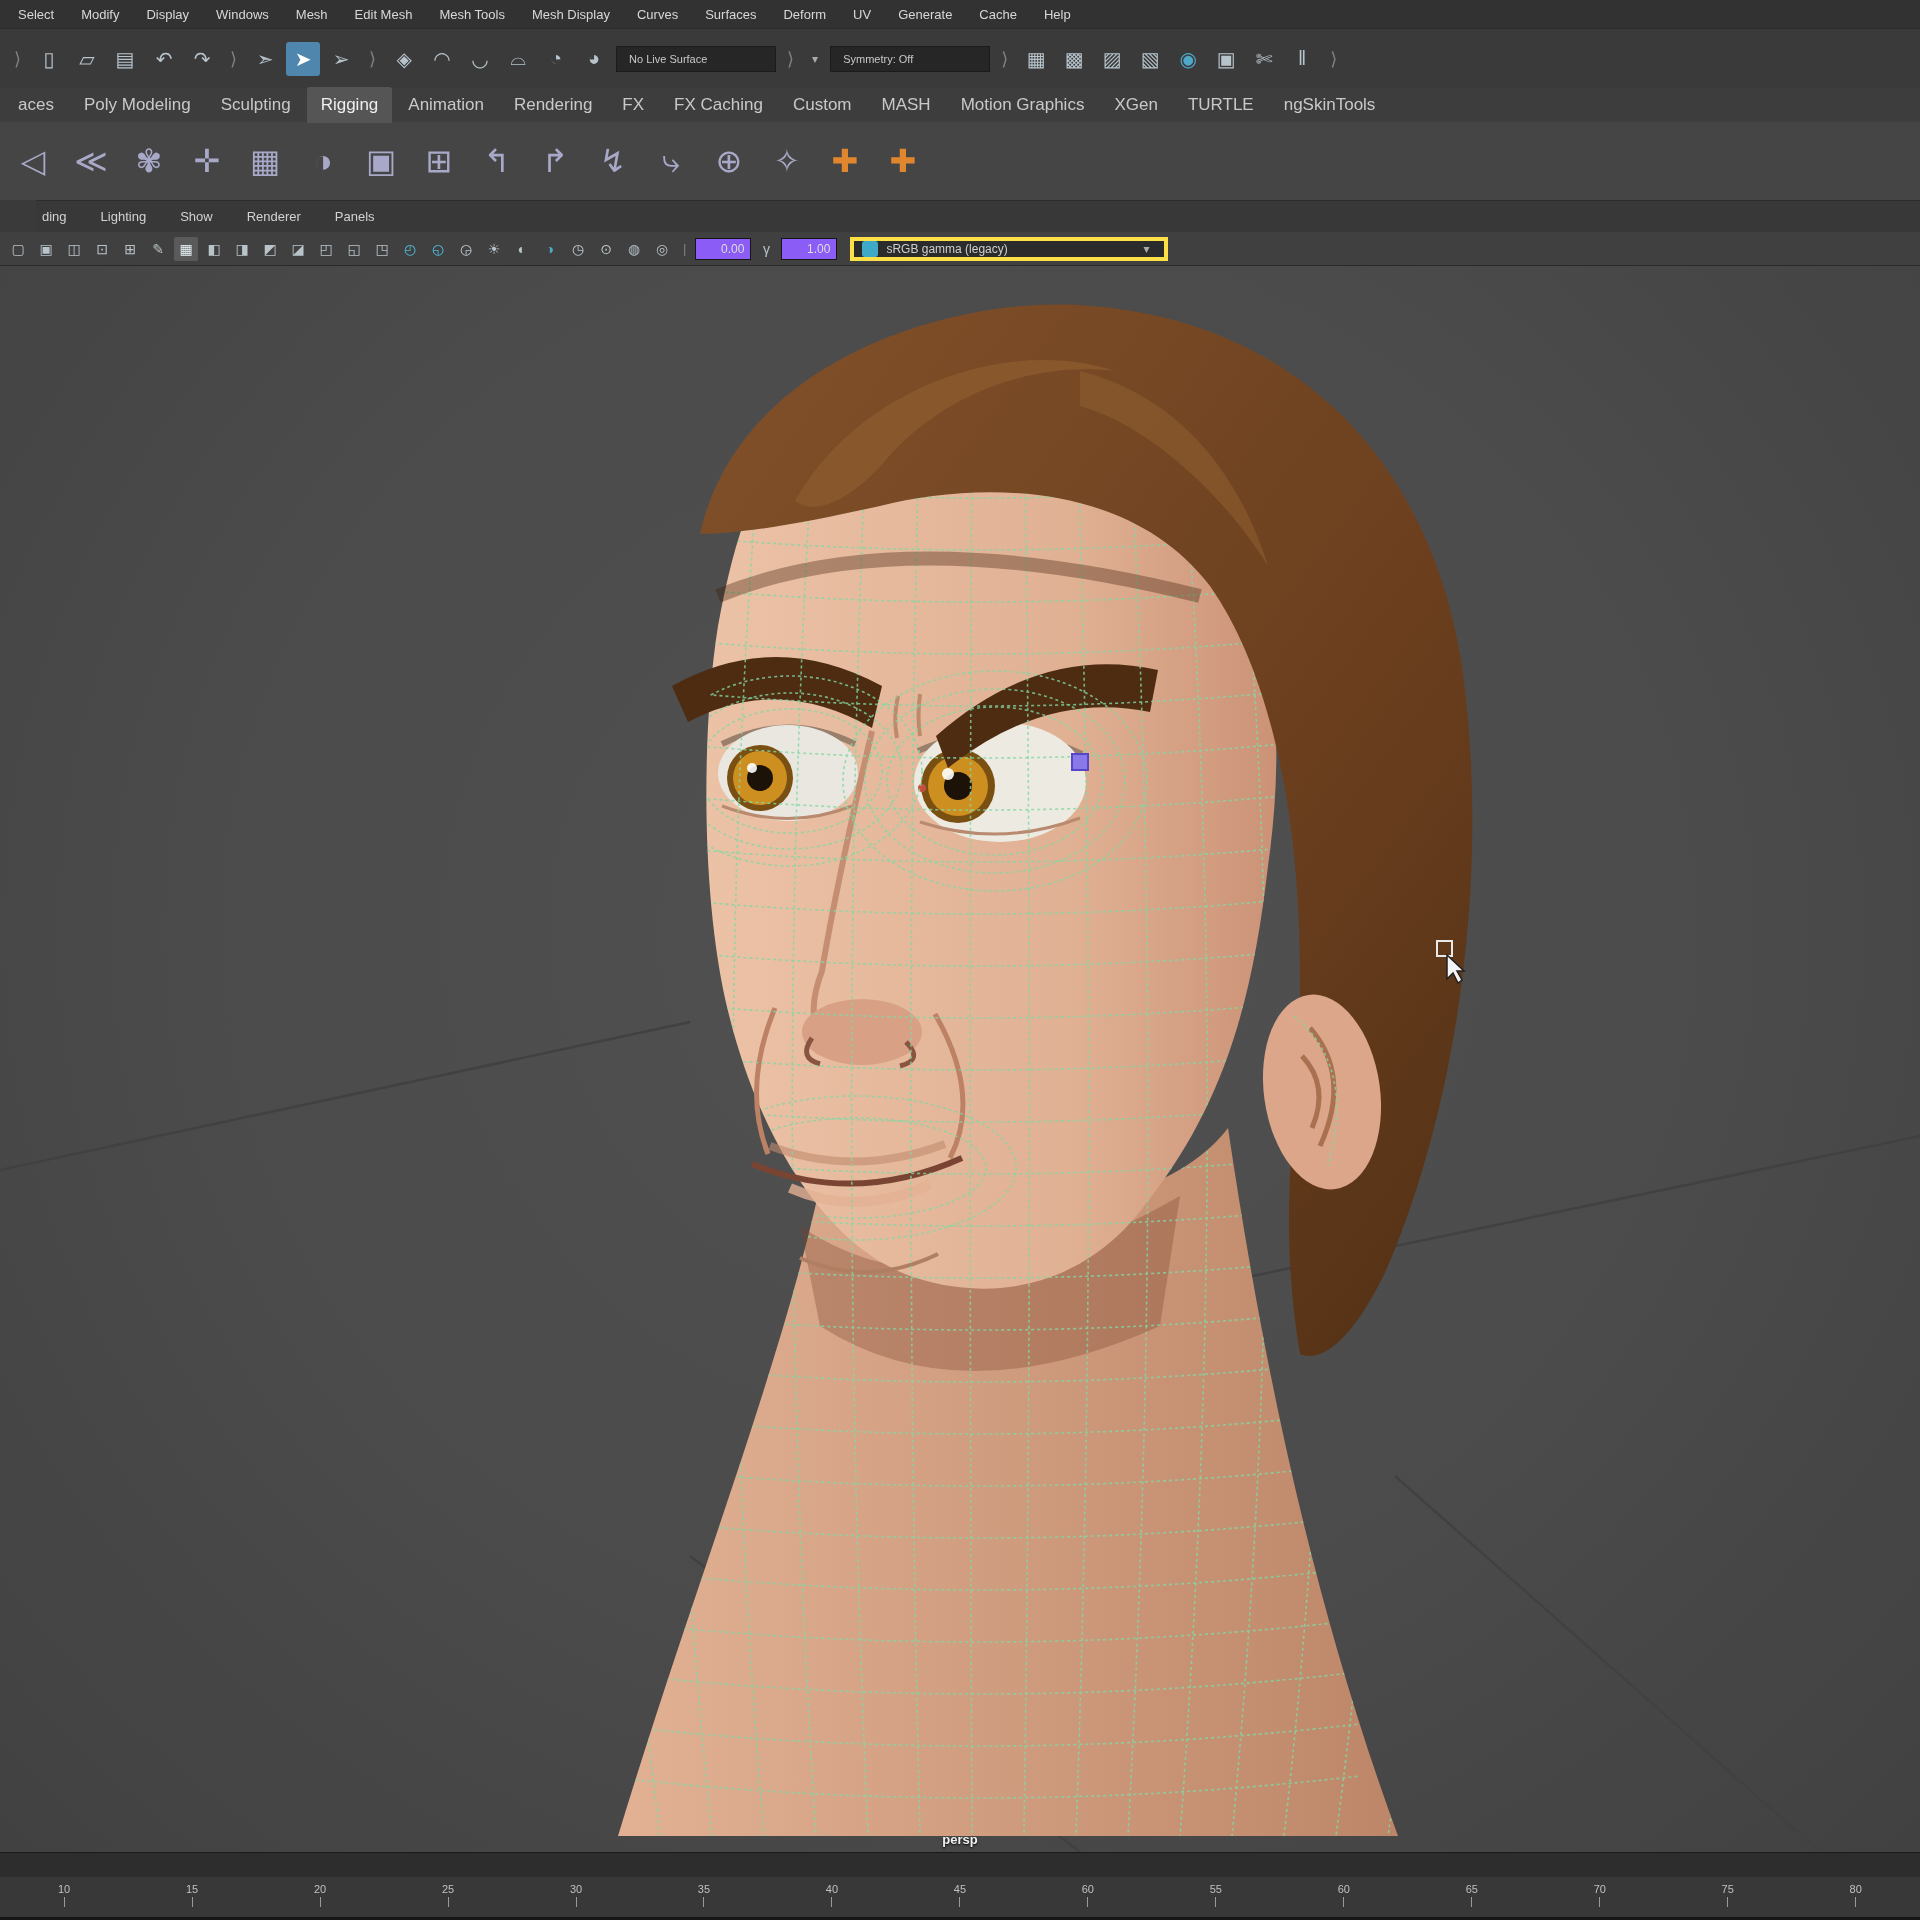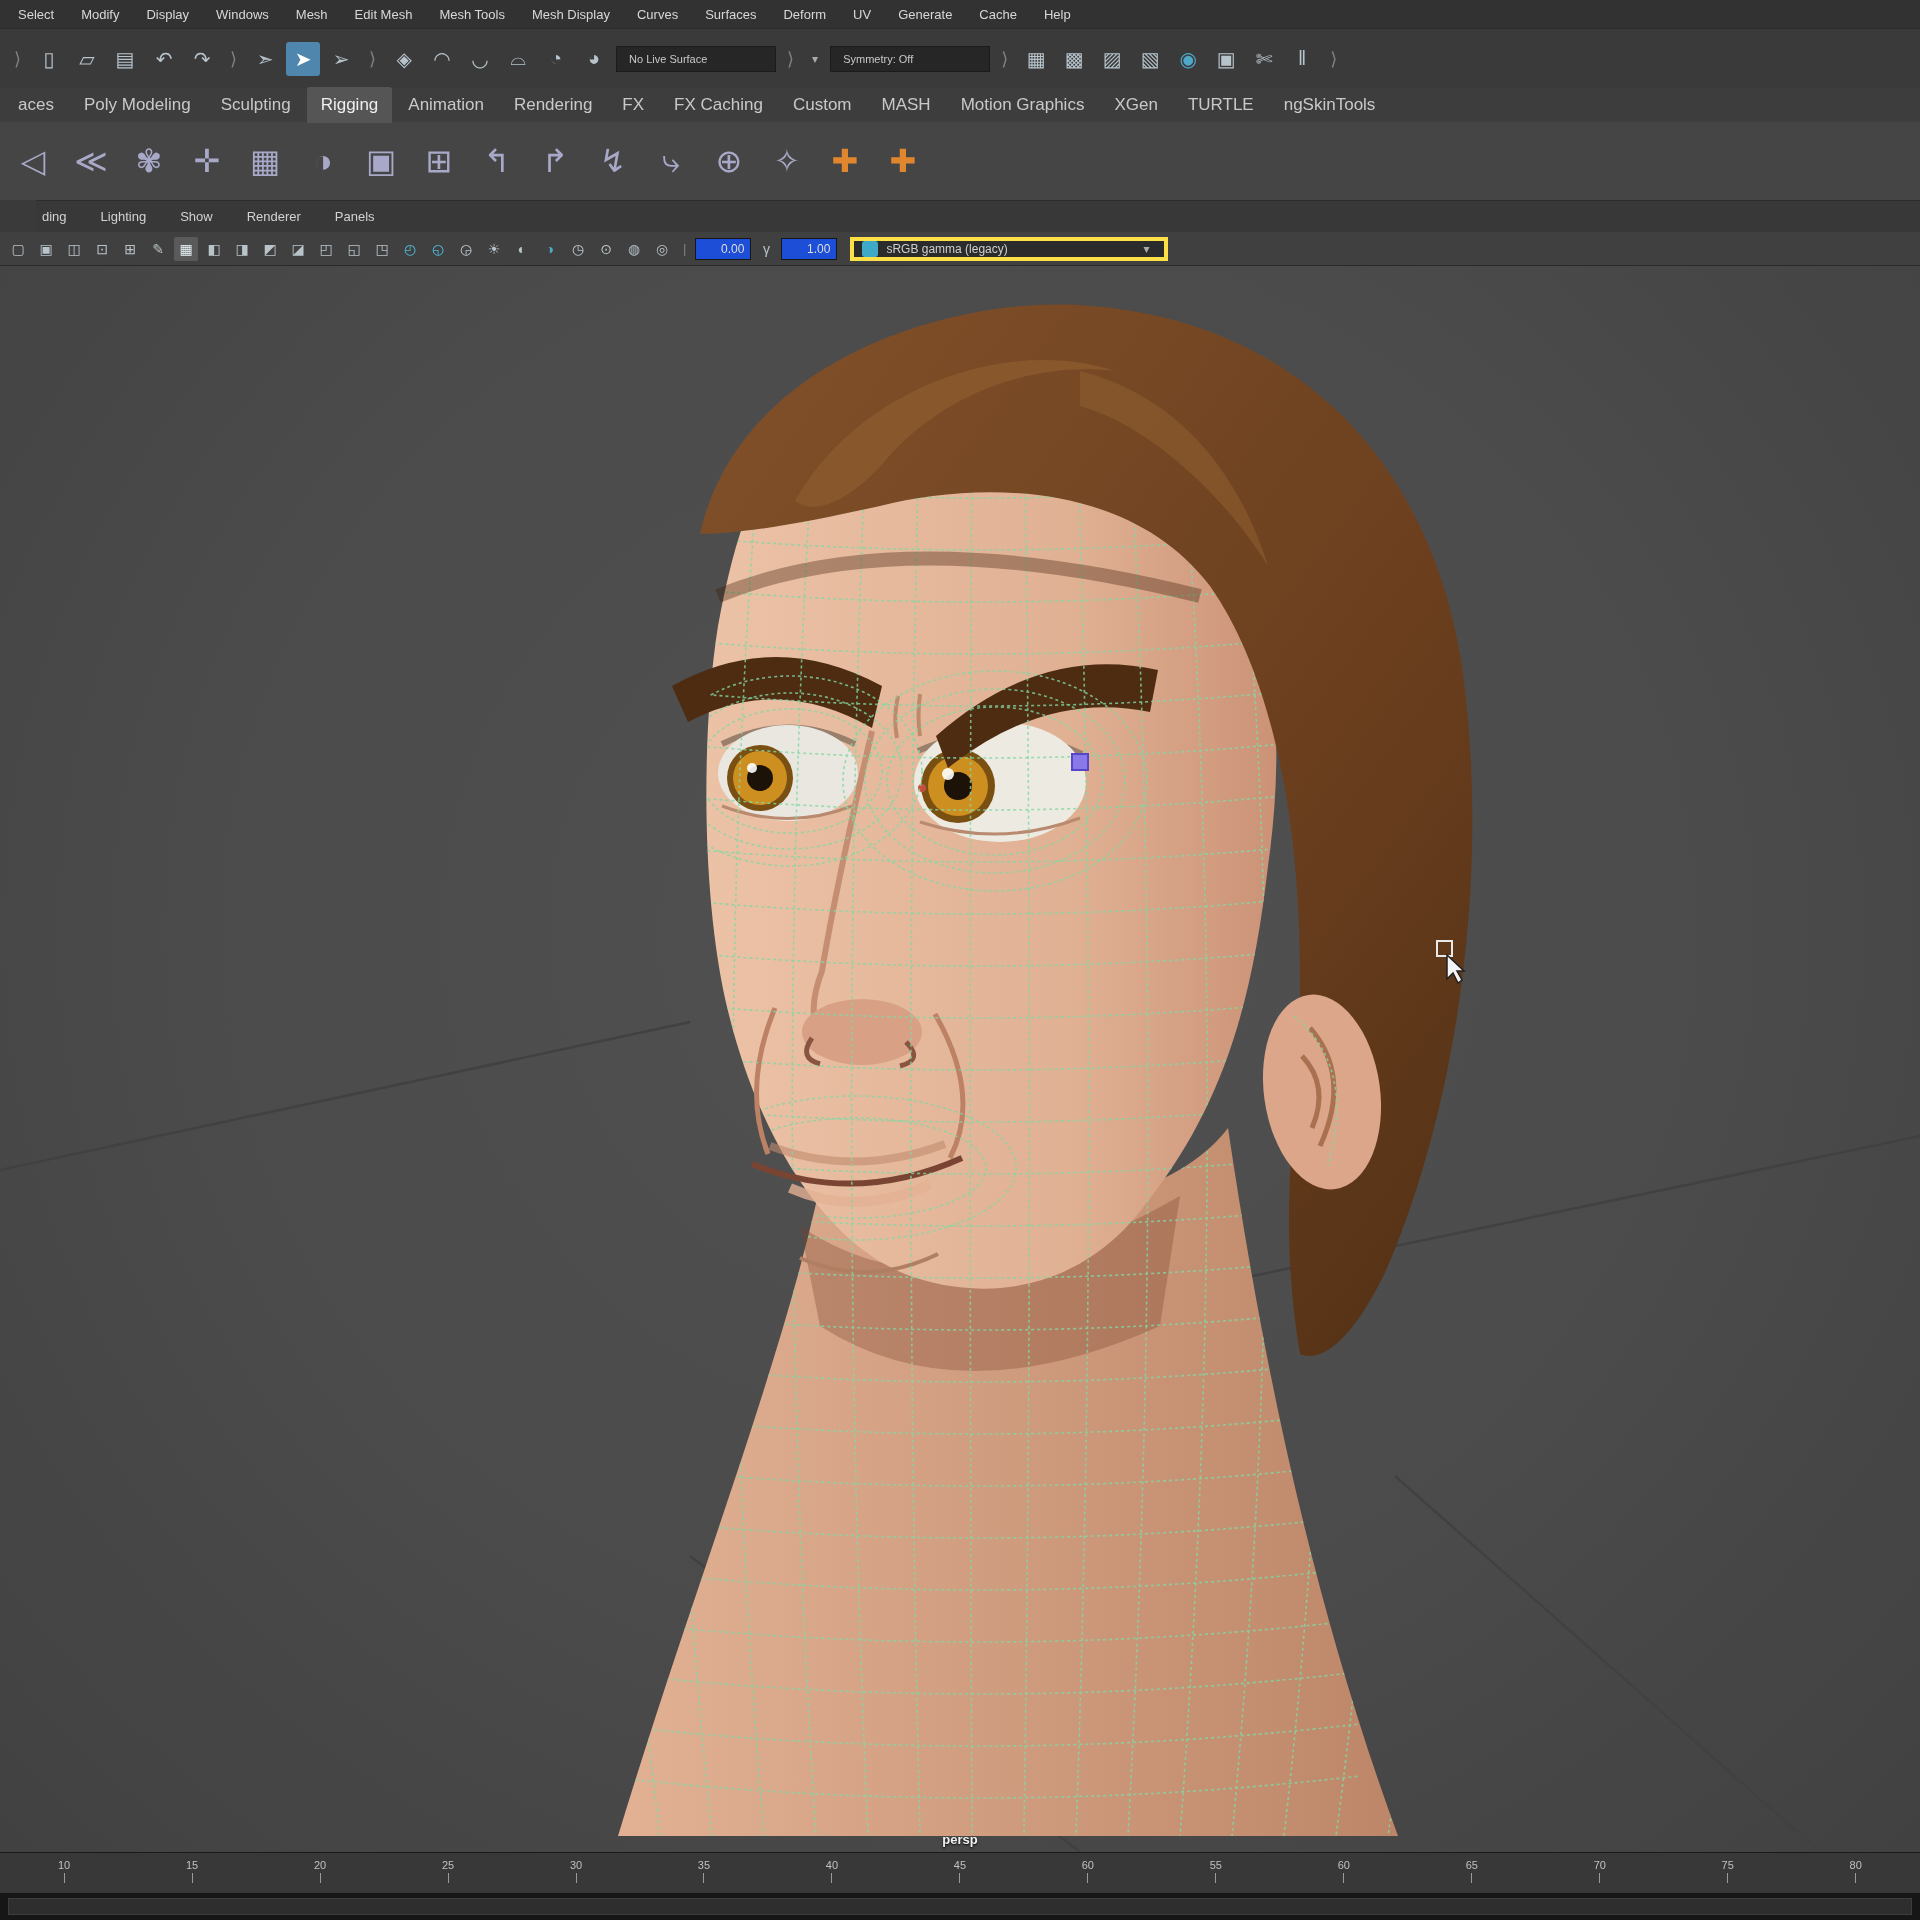--- a/index.html
+++ b/index.html
@@ -34,38 +34,38 @@
 
   
   .panel-menu { height:32px; background:#383838; gap:34px; padding:0 6px; border-top:1px solid #2c2c2c;margin-left:36px; }
   .panel-item { font-size:13px; color:#d2d2d2; }
 
   
   .vp-bar { height:34px; background:#404040; gap:3px; padding:0 6px; border-bottom:1px solid #2a2a2a;}
   .vp-icon { width:24px; height:24px; display:grid; place-items:center; font-size:14px;
     color:#b9c4ca; border-radius:2px; }
   .vp-icon.active { background:#5a5a5a; color:#e8f4f8; }
-  .vp-field { width:56px; height:22px; background:#1d4ed8; border:1px solid #161616; color:#ddd;
+  .vp-field { width:56px; height:22px; background:#8b5cf6; border:1px solid #161616; color:#ddd;
     font-size:12px; display:flex; align-items:center; justify-content:flex-end; padding:0 6px; }
   .colorspace { height:24px; width:318px; background:#2b2b2b; border:4px solid #fde047;
     display:flex; align-items:center; gap:8px; padding:0 8px; margin-left:10px; }
   .colorspace .cs-chip { width:16px; height:16px; background:#3fa9c8; border-radius:3px; }
   .colorspace .cs-text { flex:1; color:#cfcfcf; font-size:12px; white-space:nowrap; overflow:hidden; }
 
   
   .viewport { position:relative; width:1920px; height:1586px;
     background:radial-gradient(ellipse at 50% 42%, #515151 0%, #4b4b4b 55%, #414141 100%); }
   .viewport svg { position:absolute; inset:0; }
   .persp-label { position:absolute; left:900px; top:1566px; width:120px; text-align:center;
     color:#f0f0f0; font-size:13px; font-weight:bold; text-shadow:0 1px 2px #000; }
 
   
   .timeline { width:1920px; height:68px; background:#2d2d2d; border-top:1px solid #1a1a1a; }
   .ruler { display:flex; justify-content:space-between; align-items:flex-start;
-    padding:6px 58px 0 58px; height:40px; background:#383838; }
+    padding:6px 58px 0 58px; height:40px; background:#383838;margin-top:24px; }
   .tick { display:flex; flex-direction:column; align-items:center; gap:2px; }
   .tick-num { font-size:11px; color:#c0c0c0; }
   .tick-line { width:1px; height:10px; background:#9a9a9a; }
   .range-strip { height:27px; background:#161616; padding:5px 8px; }
   .range-bar { height:100%; background:#2e2e2e; border:1px solid #3d3d3d; }
 </style>
 </head>
 <body>
 
 <div class="row menubar">

